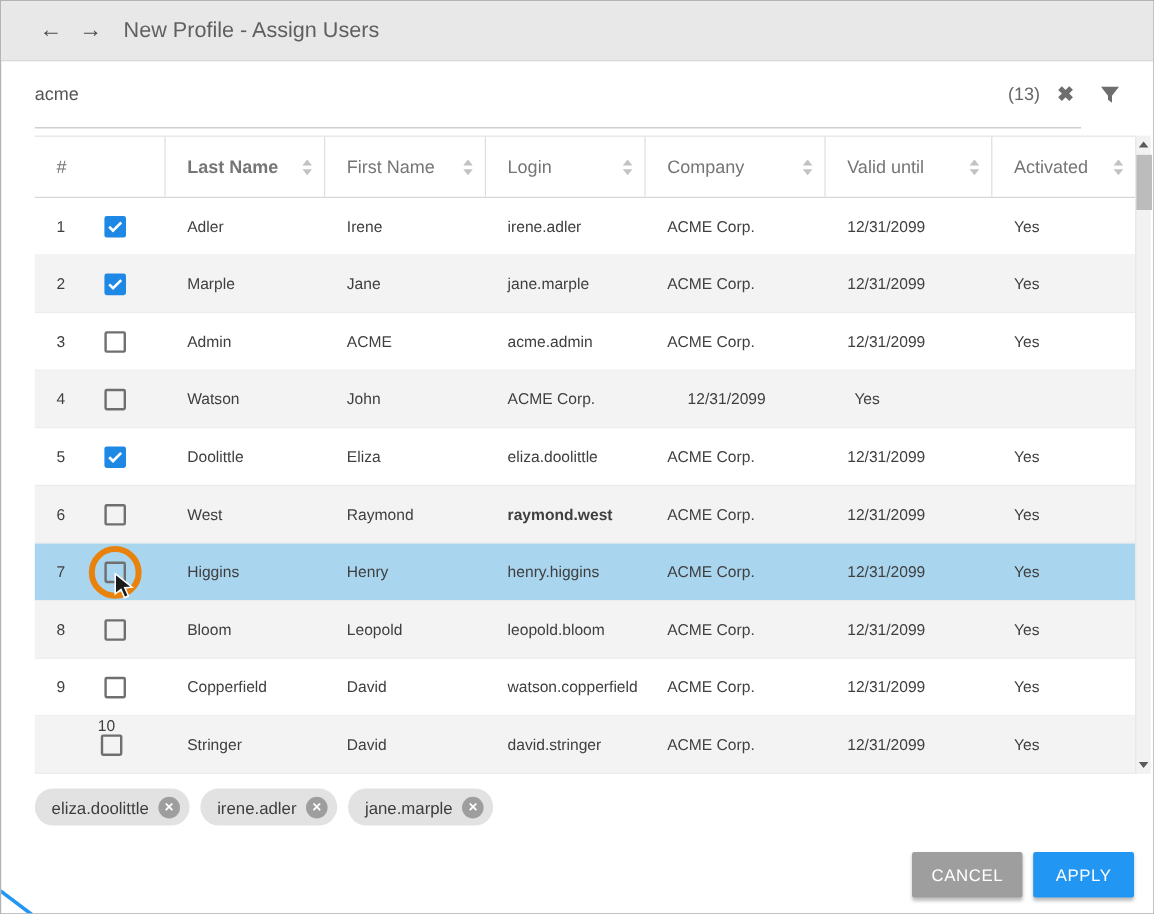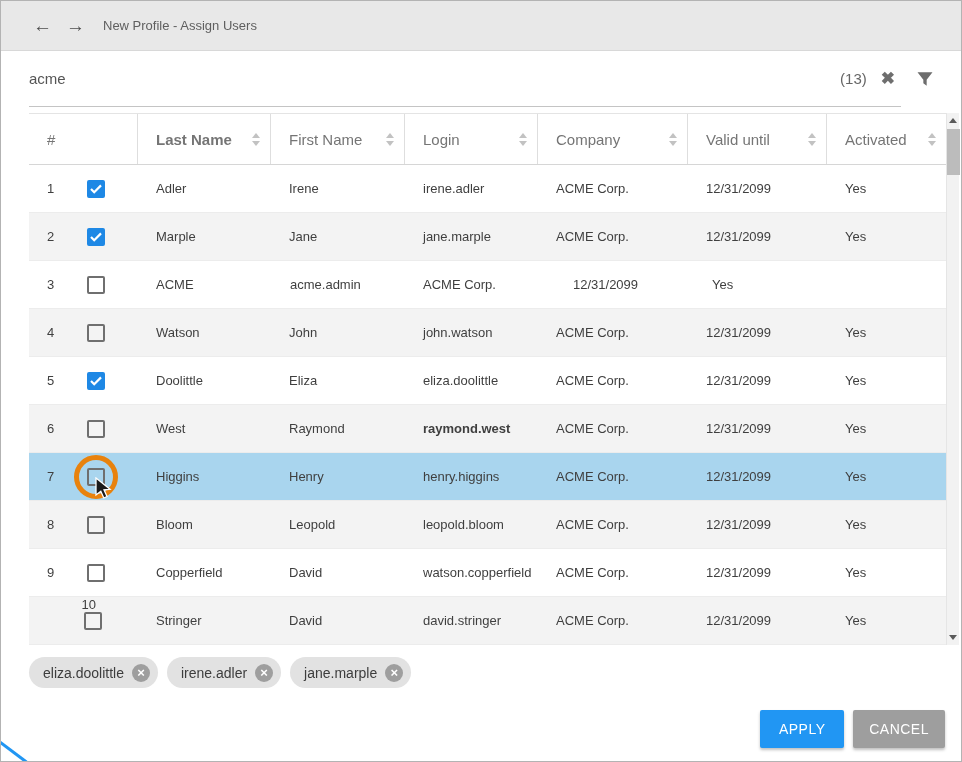--- a/index.html
+++ b/index.html
@@ -2,21 +2,21 @@
 <html style="--accent-blue: #2196f3; --checkbox-blue: #1e88e5; --row-highlight: #a9d5ee; --annotation-orange: #e8820d; --cancel-gray: #9e9e9e;"><head>
 <meta charset="utf-8">
 <style>
   html,body{margin:0;padding:0;background:#fff;}
   body{font-family:"Liberation Sans", sans-serif;}
   .window{position:relative;width:960px;height:760px;border:1px solid #b3b3b3;background:#fff;overflow:hidden;box-sizing:content-box;}
 
   
   .titlebar{height:50px;background:#e8e8e8;border-bottom:1px solid #d8d8d8;display:flex;align-items:center;padding-left:32px;box-sizing:border-box;}
   .navarrow{font-size:19px;font-weight:bold;color:#4c4c4c;margin-right:14px;cursor:pointer;line-height:1;}
-  .title{font-size:13px;color:#5f5f5f;margin-left:4px;}
+  .title{font-size:18px;color:#5f5f5f;margin-left:4px;}
 
   
   .searchrow{display:flex;align-items:center;margin:0 26px 0 28px;height:56px;}
   .searchline{flex:1;display:flex;align-items:center;border-bottom:1px solid #c4c4c4;height:54px;gap:14px;padding-right:6px;}
   .searchinput{flex:1;border:none;outline:none;background:transparent;font-size:15px;color:#555;font-family:inherit;padding:0;}
   .count{font-size:15px;color:#666;}
   .clear{font-size:17px;font-weight:bold;color:#6e6e6e;cursor:pointer;line-height:1;}
   .funnel{margin-left:14px;display:flex;align-items:center;cursor:pointer;}
 
   
@@ -173,36 +173,36 @@
             <div class="td" style="width: 139px;">12/31/2099</div>
             <div class="td" style="width: 119px;">Yes</div>
           </div>
           <div class="tr ">
             <div class="td c0" style="width: 109px;">
               <span class="rownum">3</span>
               <span class="cbwrap">
                 <span class="cb"></span>
               </span>
             </div>
+            <div class="td" style="width: 133px;">Admin</div>
             <div class="td" style="width: 134px;">ACME</div>
             <div class="td" style="width: 133px;">acme.admin</div>
             <div class="td" style="width: 150px;">ACME Corp.</div>
             <div class="td" style="width: 139px;">12/31/2099</div>
             <div class="td" style="width: 119px;">Yes</div>
           </div>
           <div class="tr alt">
             <div class="td c0" style="width: 109px;">
               <span class="rownum">4</span>
               <span class="cbwrap">
                 <span class="cb"></span>
               </span>
             </div>
             <div class="td" style="width: 133px;">Watson</div>
             <div class="td" style="width: 134px;">John</div>
-            <div class="td" style="width: 133px;">john.watson</div>
             <div class="td" style="width: 150px;">ACME Corp.</div>
             <div class="td" style="width: 139px;">12/31/2099</div>
             <div class="td" style="width: 119px;">Yes</div>
           </div>
           <div class="tr ">
             <div class="td c0" style="width: 109px;">
               <span class="rownum">5</span>
               <span class="cbwrap">
                 <span class="cb checked">
                   <svg width="12" height="10" viewBox="0 0 12 10">
@@ -314,18 +314,18 @@
         <span>irene.adler</span>
         <span class="chipx">×</span>
       </div>
       <div class="chip">
         <span>jane.marple</span>
         <span class="chipx">×</span>
       </div>
     </div>
 
   <div class="footer">
+    <button class="btn cancel">CANCEL</button>
     <button class="btn apply">APPLY</button>
-    <button class="btn cancel">CANCEL</button>
   </div>
 
   <div class="corner"></div>
 </div>
 
 </body></html>

